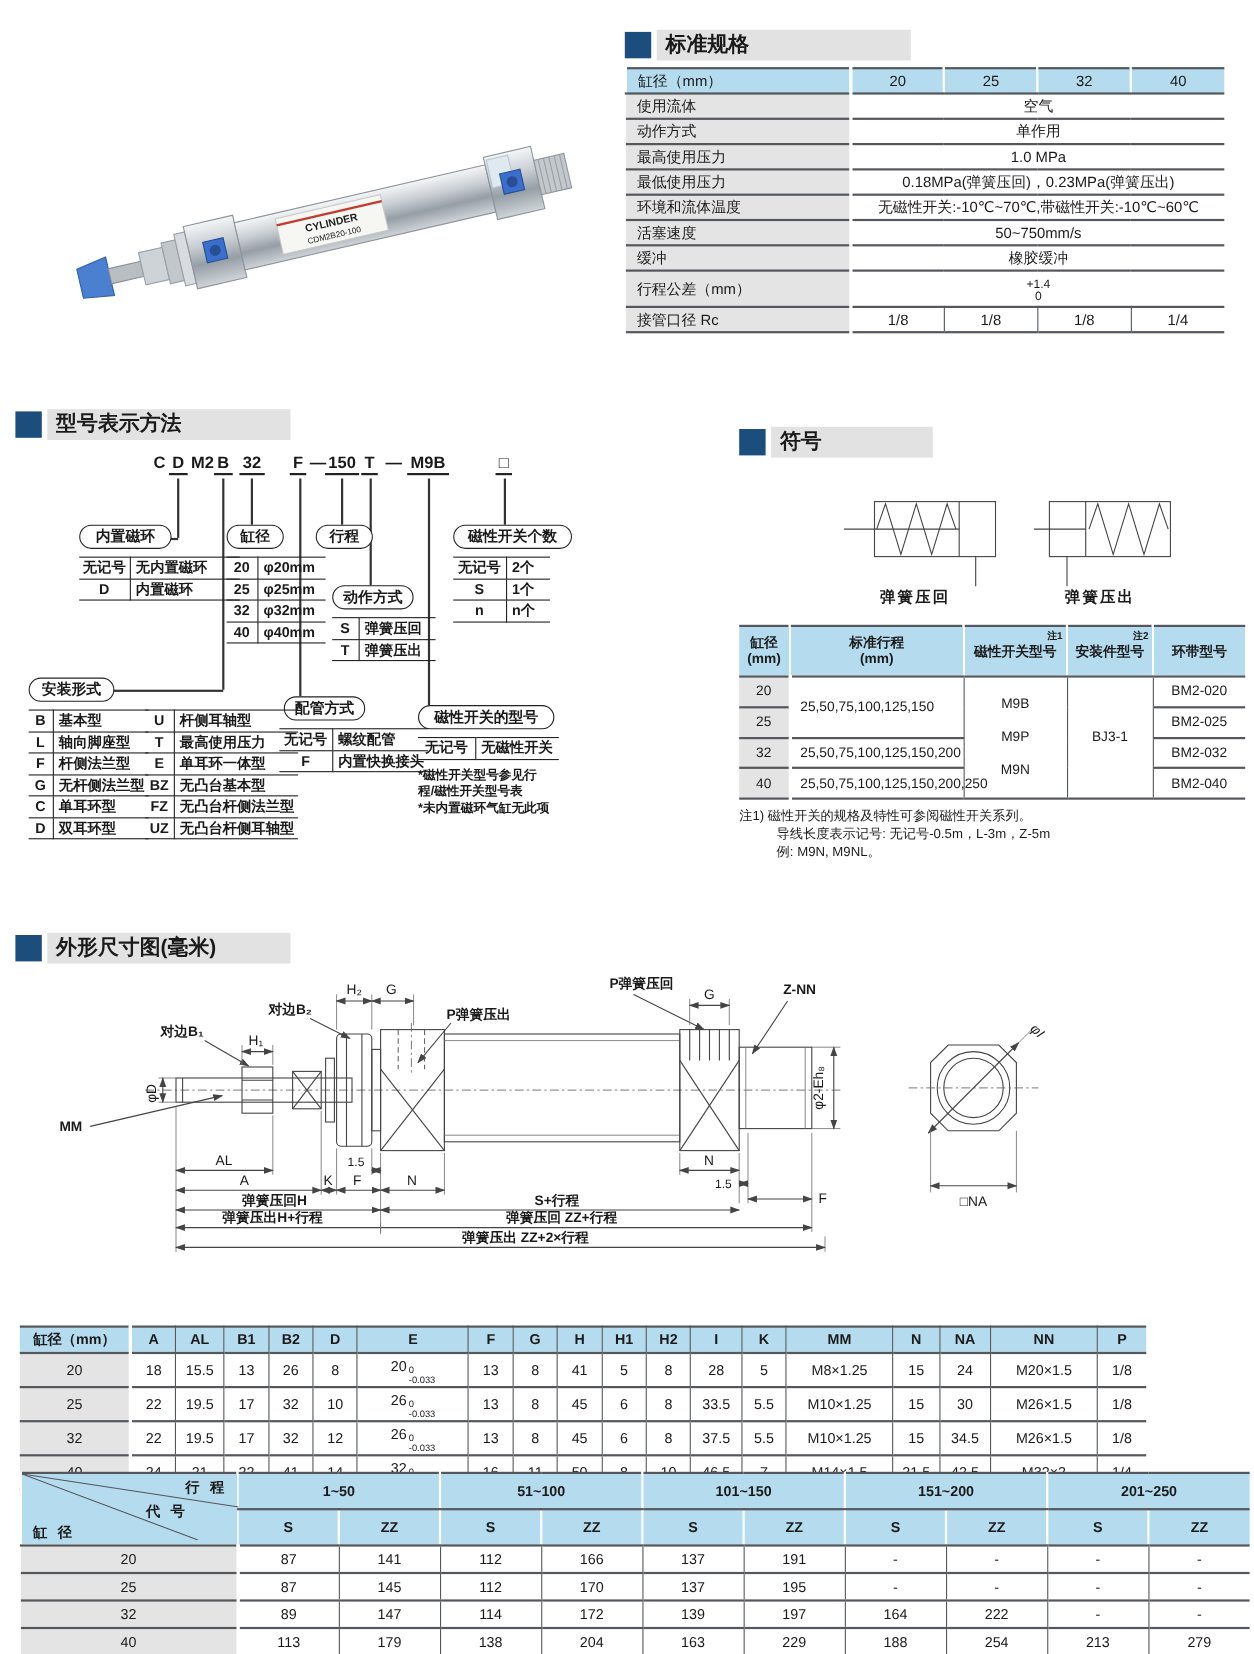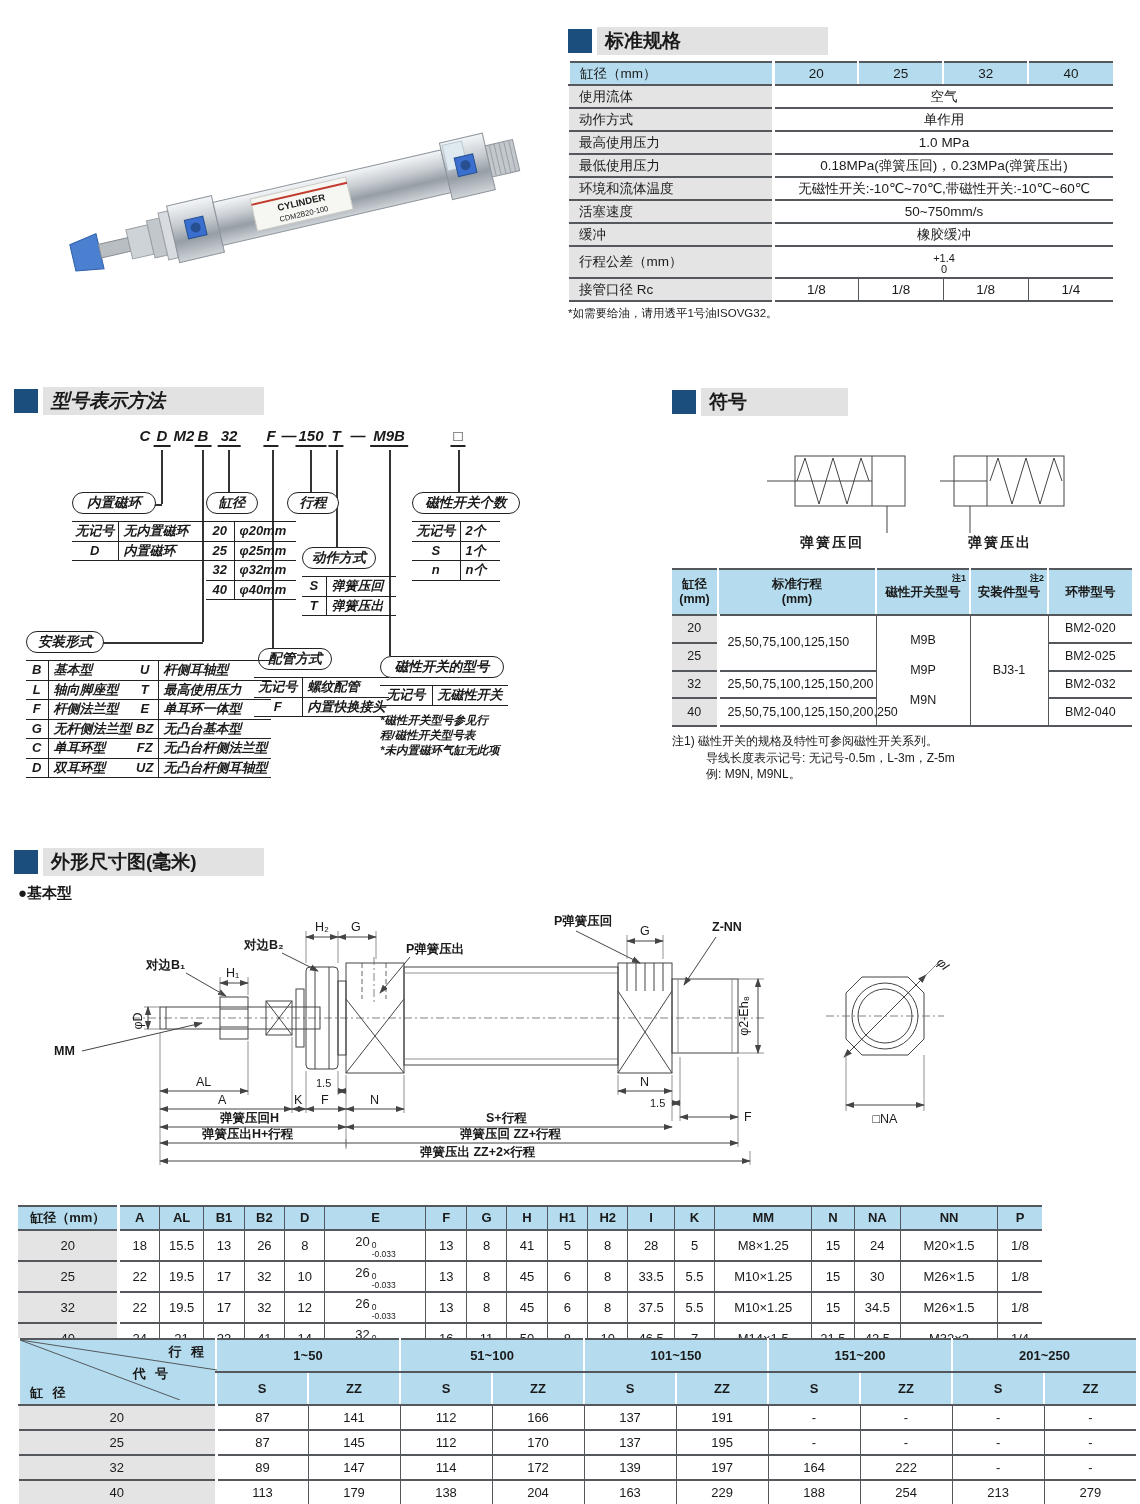--- a/index.html
+++ b/index.html
@@ -15,21 +15,21 @@
   
   .specwrap{position:absolute;left:568px;top:27px;width:545px;}
   .spec{width:545px;font-size:13.5px;margin-top:6px;border-top:2px solid #54585c;border-bottom:2px solid #54585c;table-layout:fixed;}
   .spec td{border-bottom:2px solid #54585c;padding:2.5px 4px;text-align:center;line-height:16px;}
   .spec .lab{text-align:left;padding-left:10px;width:188px;border-right:3px solid #fff;}
   .spec .hd td{border-left:2px solid #fff;}
   .spec .pv + .pv{border-left:1.5px solid #54585c;}
   .stack{display:inline-flex;flex-direction:column;font-size:11px;line-height:11px;}
   .ftnote{font-size:11.5px;margin-top:4px;color:#222;}
   
-  #model-sec{position:absolute;left:14px;top:387px;width:665px;font-style:italic;}
+  #model-sec{position:absolute;left:14px;top:372px;width:665px;}
   #model-diagram{position:relative;height:400px;margin-top:4px;}
   .tok{position:absolute;top:8px;font-weight:bold;font-size:15px;transform:translateX(-50%);white-space:nowrap;}
   .tok.u{border-bottom:2px solid #222;padding:0 3px 1px;}
   .vl,.hl{position:absolute;background:#333;}
   .vl{width:1.5px;}.hl{height:1.5px;}
   .bub{position:absolute;border:1.5px solid #222;border-radius:13px;font-size:13.5px;font-weight:bold;text-align:center;line-height:20px;background:#fff;white-space:nowrap;padding:0 2px;}
   .mt{position:absolute;font-size:13px;font-weight:bold;table-layout:fixed;}
   .mt td{border-bottom:1.5px solid #222;text-align:center;padding:1px 3px;line-height:16.5px;white-space:nowrap;}
   .mt tr:first-child td{border-top:1.5px solid #222;}
   .mt td:first-child{border-right:1.5px solid #222;}
@@ -178,21 +178,20 @@
         </tr>
     <tr>
       <td class="lab g">接管口径 Rc</td>
       <td class="pv">1/8</td>
       <td class="pv">1/8</td>
       <td class="pv">1/8</td>
       <td class="pv">1/4</td>
     </tr>
   </tbody>
     </table>
-  <div class="ftnote">*如需要给油，请用透平1号油ISOVG32。</div>
 </div>
 
 <div id="model-sec">
   <div class="sec" style="position:relative;width:250px;">
     <span class="sq"></span>
     <span class="sec-label">型号表示方法</span>
   </div>
   <div id="model-diagram">
     <span class="tok" style="left:131px;">C</span>
     <span class="tok u" style="left:148px;">D</span>
@@ -485,21 +484,20 @@
     <div class="ind">导线长度表示记号: 无记号-0.5m，L-3m，Z-5m</div>
     <div class="ind">例: M9N, M9NL。</div>
   </div>
 </div>
 
 <div id="dims-sec">
   <div class="sec" style="position:relative;width:250px;">
     <span class="sq"></span>
     <span class="sec-label">外形尺寸图(毫米)</span>
   </div>
-  <div class="subttl">●基本型</div>
   <svg width="1104" height="268" viewBox="0 0 1104 268" style="margin-left:6px;">
     <defs>
       <marker id="ar" viewBox="0 0 10 10" refX="9" refY="5" markerWidth="9" markerHeight="9" orient="auto-start-reverse">
           <path d="M0 1.5 L10 5 L0 8.5 z" fill="#444"></path>
         </marker>
     </defs>
 
     <line class="dash" x1="112" y1="115" x2="746" y2="115"></line>
 
     <g>

